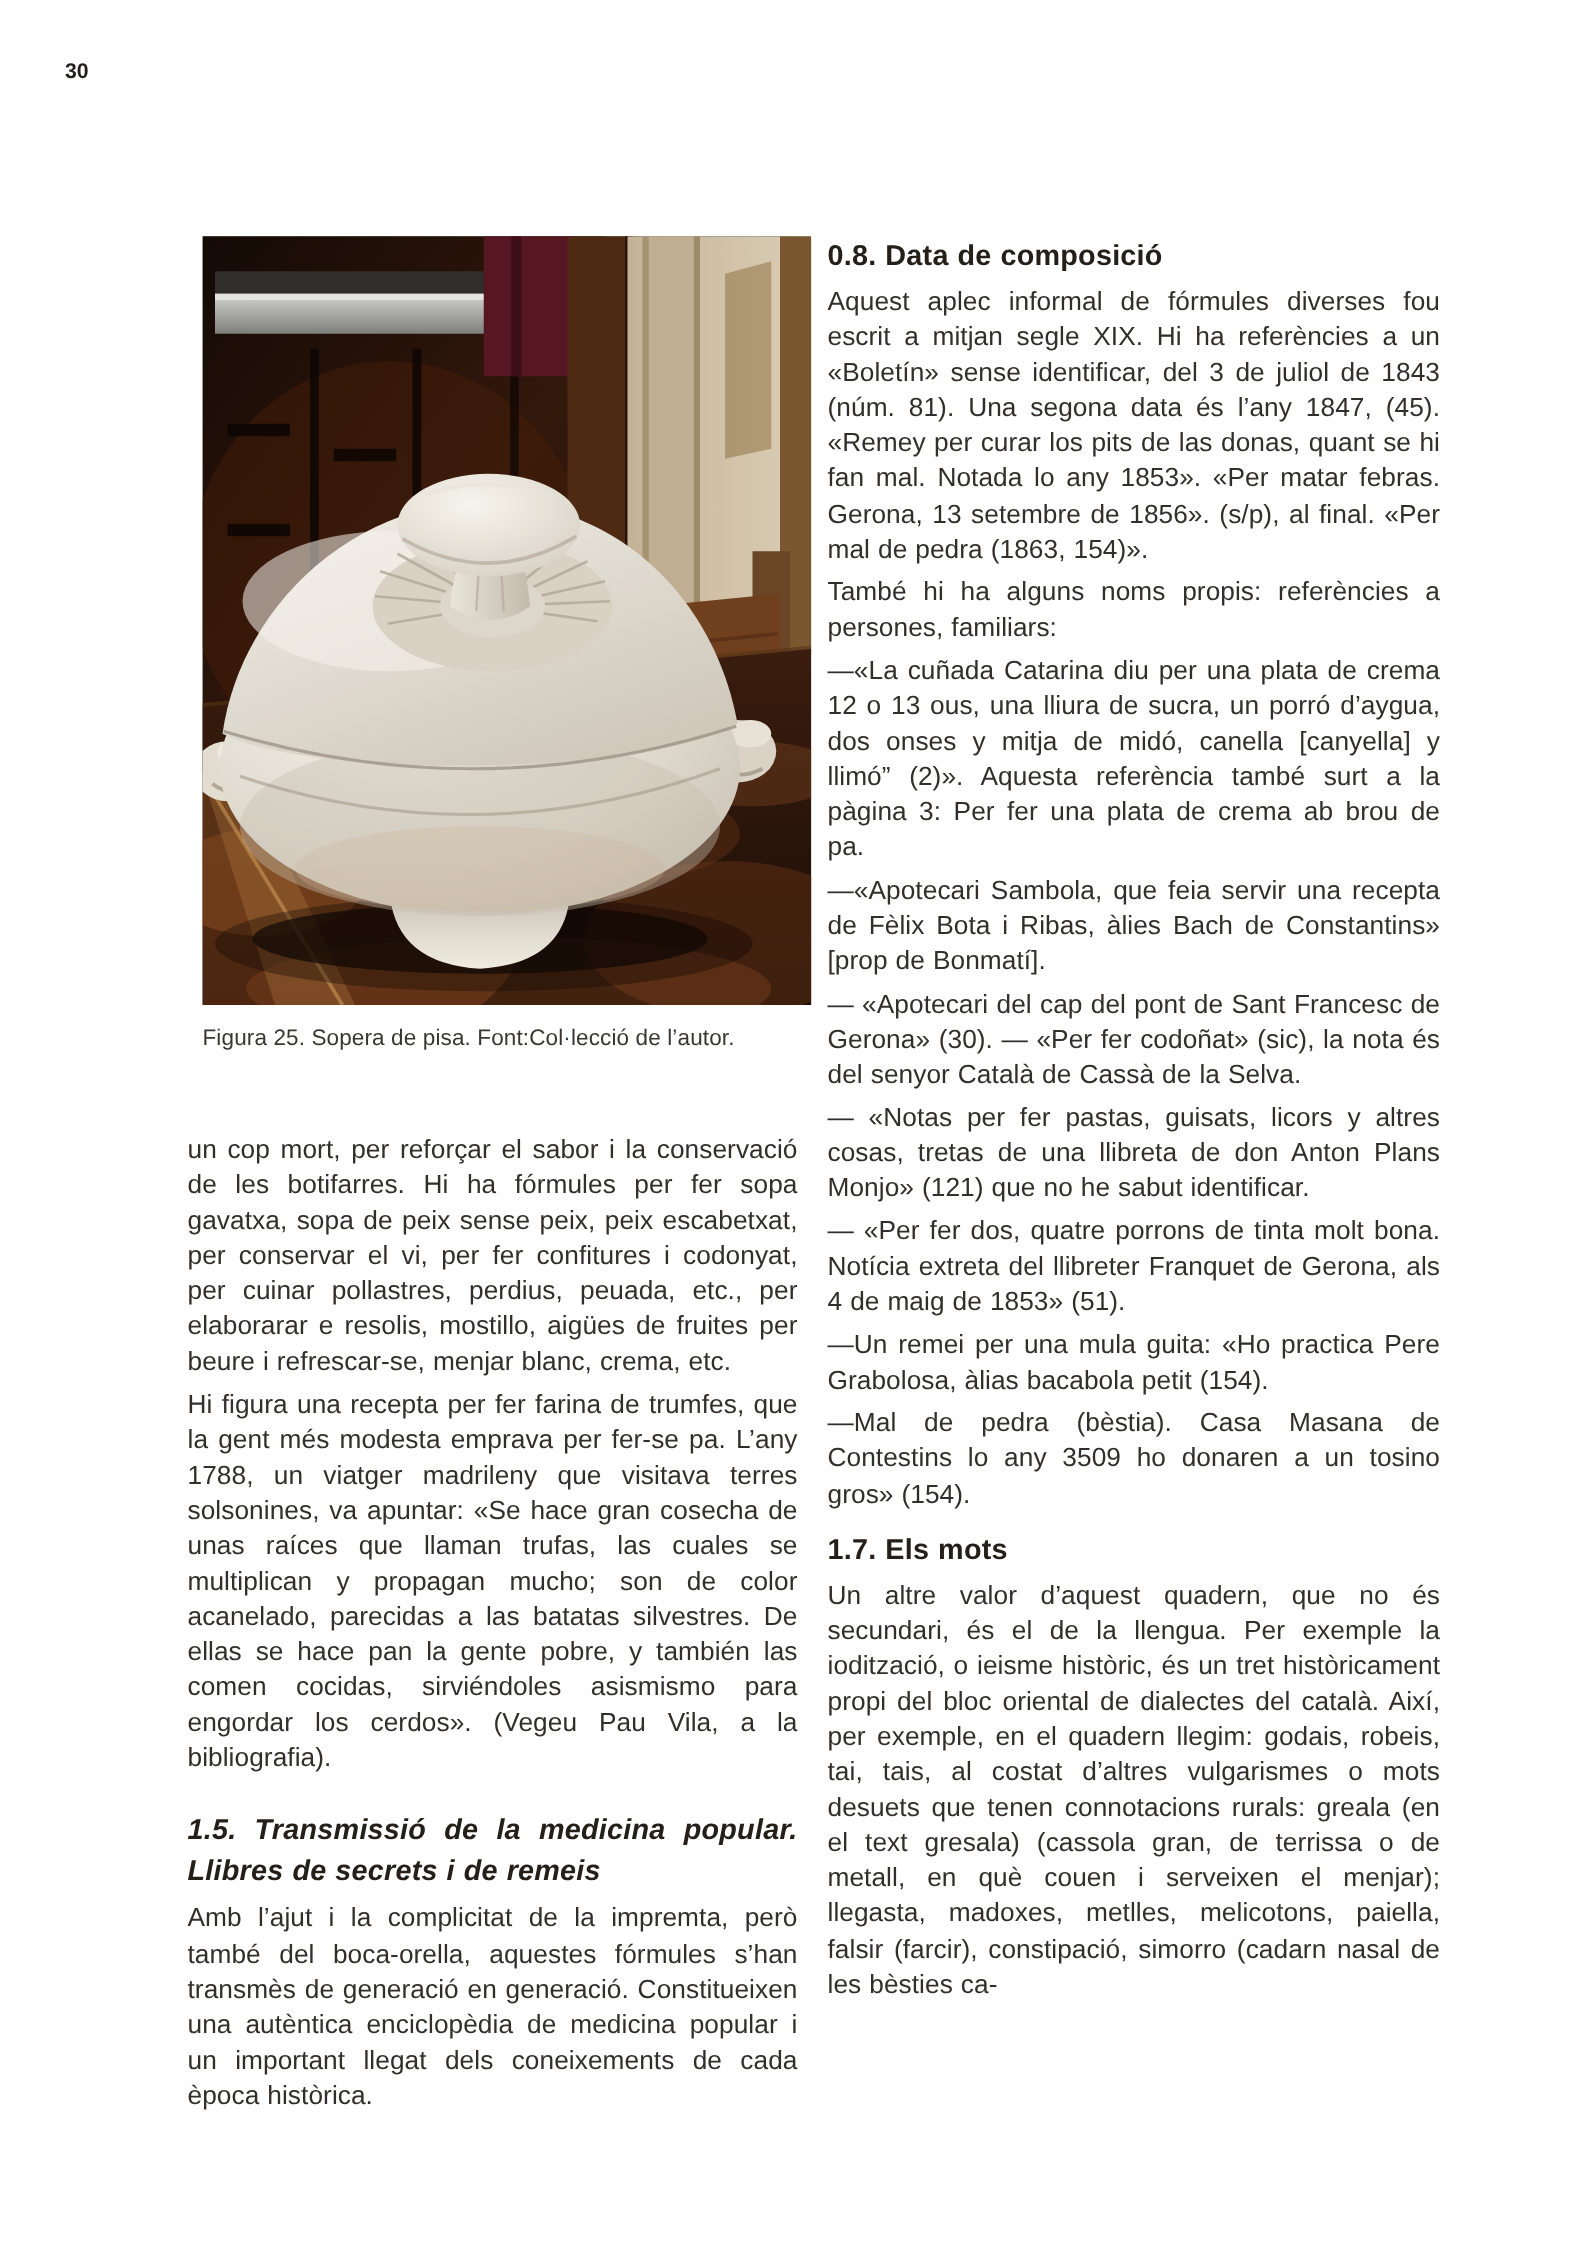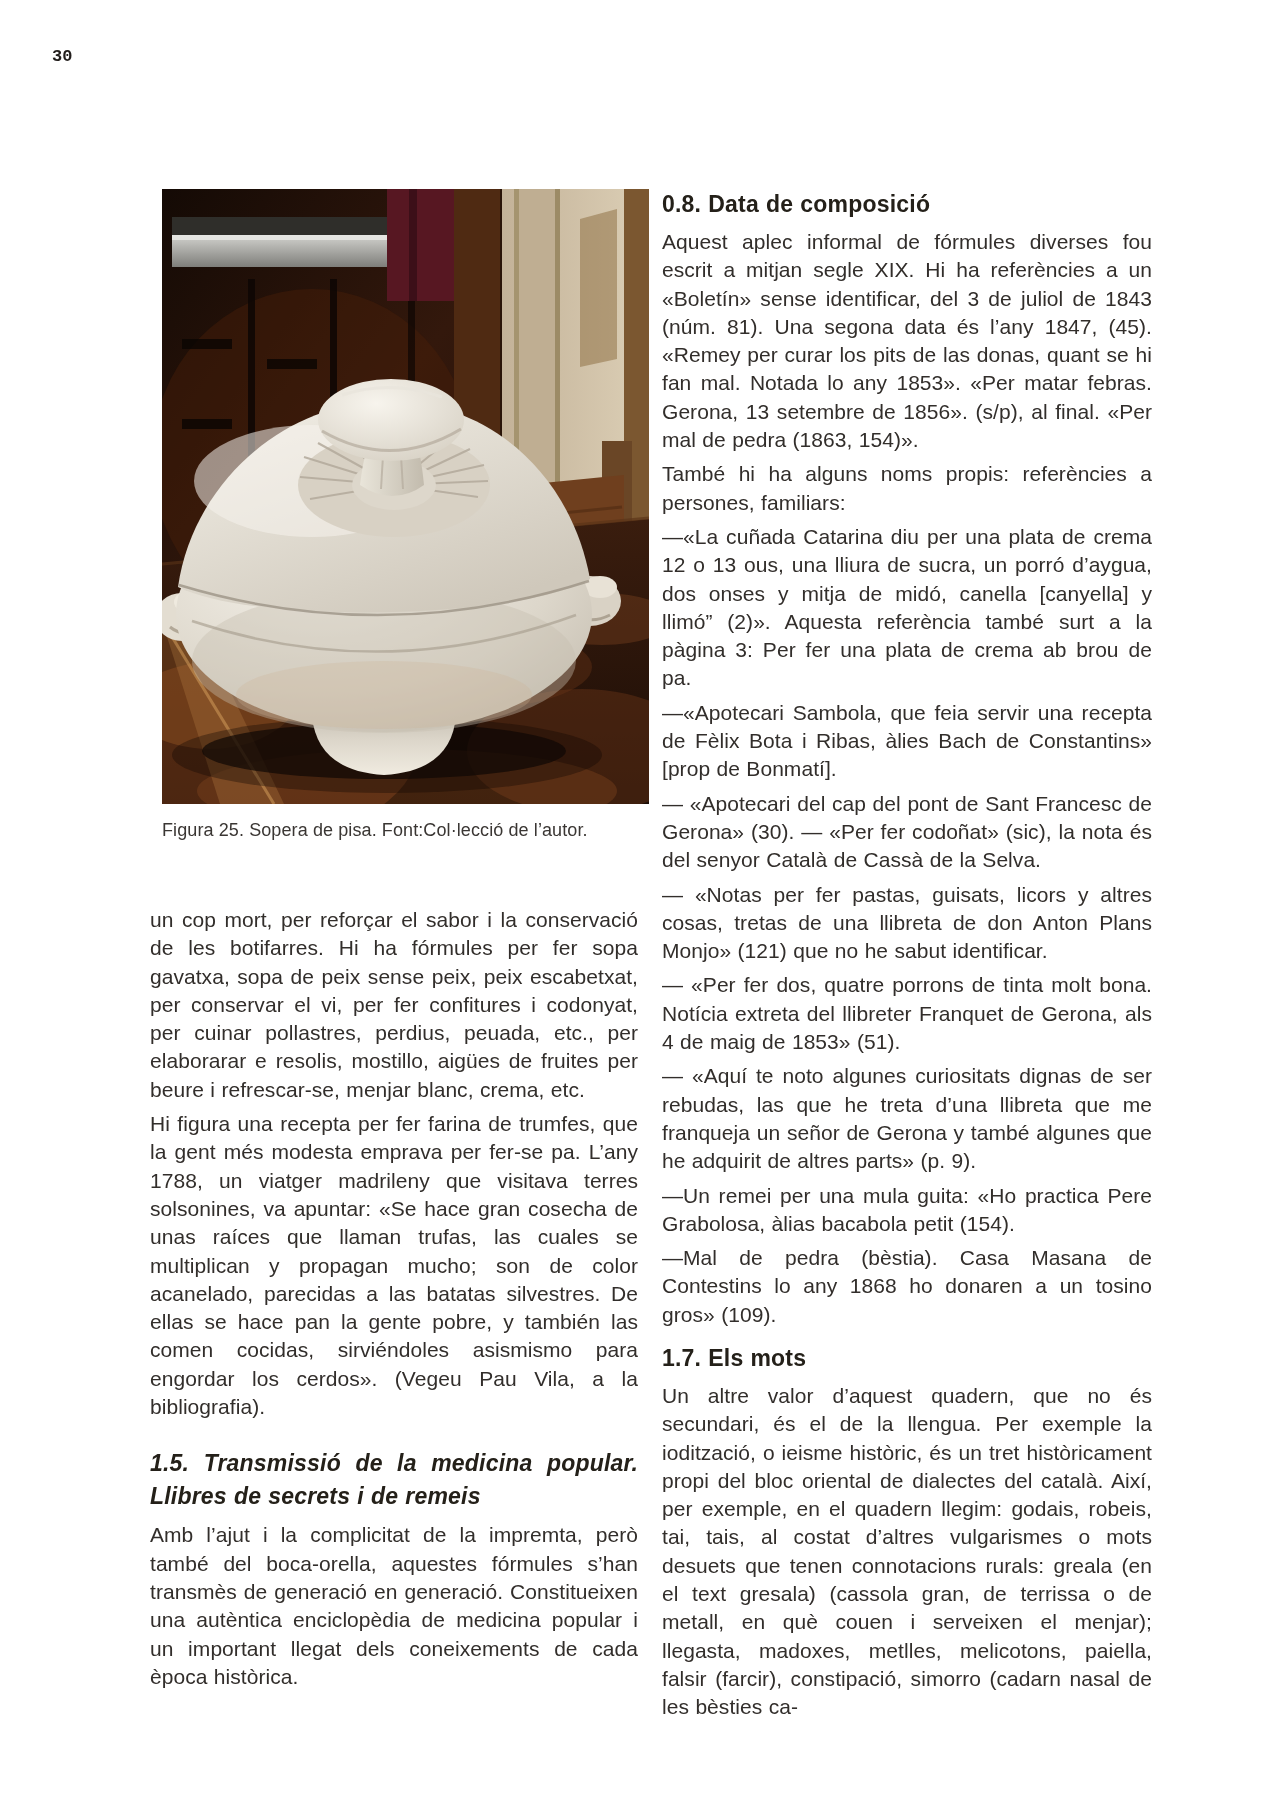--- a/index.html
+++ b/index.html
@@ -1,18 +1,18 @@
 <!DOCTYPE html>
 <html lang="ca"><head>
 <meta charset="utf-8">
 <style>
   html,body{margin:0;padding:0;background:#ffffff;}
   body{width:1272px;height:1800px;font-family:"Liberation Sans",sans-serif;}
   .page{position:relative;width:1272px;height:1800px;background:#ffffff;overflow:hidden;}
-  .page-number{position:absolute;left:52px;top:47px;font-size:17px;font-weight:bold;color:#221e1c;font-family:Liberation Mono, monospace;}
+  .page-number{position:absolute;left:52px;top:47px;font-size:17px;font-weight:bold;color:#221e1c;}
   .figure{position:absolute;left:151px;top:178px;width:487px;margin:11px;}
   .photo{width:487px;height:615px;display:block;}
   .figure figcaption{margin-top:16px;font-size:18px;color:#3a3633;letter-spacing:.1px;}
   .col{position:absolute;text-align:justify;font-size:21px;line-height:28.3px;color:#322e2b;
        letter-spacing:.05px;word-spacing:.5px;}
   .col p{margin:0 0 6px 0;}
   .col-left{left:150px;top:906px;width:488px;}
   .col-right{left:662px;top:189px;width:490px;}
   h2{font-size:23px;line-height:30px;font-weight:bold;color:#242019;margin:0 0 9px 0;letter-spacing:.2px;}
   .col-left h2{margin:26px 0 8px 0;line-height:33px;}
@@ -172,20 +172,19 @@
 
   <div class="col col-right">
     <h2>0.8. Data de composició</h2>
     <p>Aquest aplec informal de fórmules diverses fou escrit a mitjan segle XIX. Hi ha referències a un «Boletín» sense identificar, del 3 de juliol de 1843 (núm. 81). Una segona data és l’any 1847, (45). «Remey per curar los pits de las donas, quant se hi fan mal. Notada lo any 1853». «Per matar febras. Gerona, 13 setembre de 1856». (s/p), al final. «Per mal de pedra (1863, 154)».</p>
     <p>També hi ha alguns noms propis: referències a persones, familiars:</p>
     <p>—«La cuñada Catarina diu per una plata de crema 12 o 13 ous, una lliura de sucra, un porró d’aygua, dos onses y mitja de midó, canella [canyella] y llimó” (2)». Aquesta referència també surt a la pàgina 3: Per fer una plata de crema ab brou de pa.</p>
     <p>—«Apotecari Sambola, que feia servir una recepta de Fèlix Bota i Ribas, àlies Bach de Constantins» [prop de Bonmatí].</p>
     <p>— «Apotecari del cap del pont de Sant Francesc de Gerona» (30). — «Per fer codoñat» (sic), la nota és del senyor Català de Cassà de la Selva.</p>
     <p>— «Notas per fer pastas, guisats, licors y altres cosas, tretas de una llibreta de don Anton Plans Monjo» (121) que no he sabut identificar.</p>
     <p>— «Per fer dos, quatre porrons de tinta molt bona. Notícia extreta del llibreter Franquet de Gerona, als 4 de maig de 1853» (51).</p>
-    <p>— «Aquí te noto algunes curiositats dignas de ser rebudas, las que he treta d’una llibreta que me franqueja un señor de Gerona y també algunes que he adquirit de altres parts» (p. 9).</p>
     <p>—Un remei per una mula guita: «Ho practica Pere Grabolosa, àlias bacabola petit (154).</p>
-    <p>—Mal de pedra (bèstia). Casa Masana de Contestins lo any 1868 ho donaren a un tosino gros» (109).</p>
+    <p>—Mal de pedra (bèstia). Casa Masana de Contestins lo any 3509 ho donaren a un tosino gros» (154).</p>
     <h2 class="h17">1.7. Els mots</h2>
     <p>Un altre valor d’aquest quadern, que no és secundari, és el de la llengua. Per exemple la iodització, o ieisme històric, és un tret històricament propi del bloc oriental de dialectes del català. Així, per exemple, en el quadern llegim: godais, robeis, tai, tais, al costat d’altres vulgarismes o mots desuets que tenen connotacions rurals: greala (en el text gresala) (cassola gran, de terrissa o de metall, en què couen i serveixen el menjar); llegasta, madoxes, metlles, melicotons, paiella, falsir (farcir), constipació, simorro (cadarn nasal de les bèsties ca-</p>
   </div>
 
 </div>
 
 </body></html>

